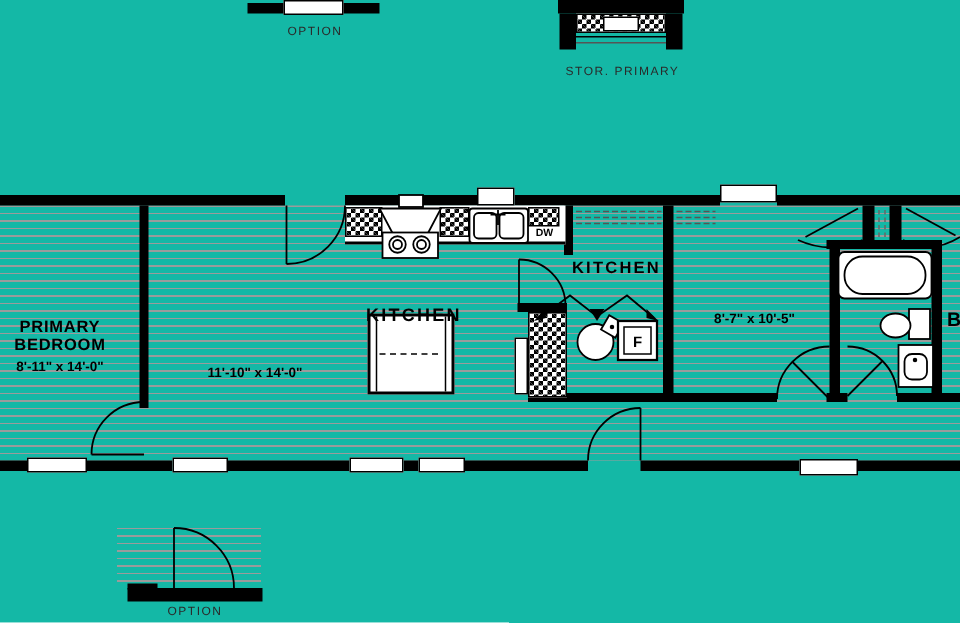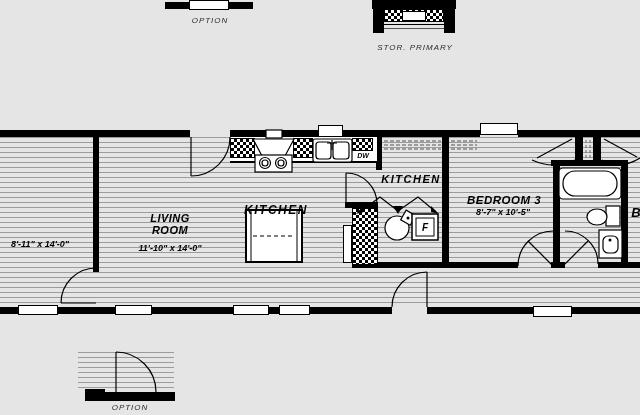--- a/index.html
+++ b/index.html
@@ -1,17 +1,17 @@
 <!DOCTYPE html>
 <html><head>
 <meta charset="utf-8">
 <style>
   html,body{margin:0;padding:0;background:#fff;}
-  #plan{position:relative;width:640px;height:415px;background:#e5e5e5;overflow:hidden;
-        font-family:"Liberation Sans",sans-serif;color:#000;font-style:italic;}
+  #plan{position:relative;width:640px;height:415px;background:#14b8a6;overflow:hidden;
+        font-family:"Liberation Sans",sans-serif;color:#000;}
   .abs{position:absolute;}
   .wall{position:absolute;background:#000;z-index:3;}
   .hatch{position:absolute;z-index:1;
     background-image:repeating-linear-gradient(#9b9b9b 0,#9b9b9b 1px,transparent 1px,transparent 5px);}
   .window{position:absolute;background:#fff;border:1px solid #000;box-sizing:border-box;z-index:4;}
   .checker{position:absolute;z-index:4;background-color:#fff;border:1px solid #000;box-sizing:border-box;
     background-image:
       linear-gradient(45deg,#000 25%,transparent 25%,transparent 75%,#000 75%,#000),
       linear-gradient(45deg,#000 25%,transparent 25%,transparent 75%,#000 75%,#000);
     background-size:6px 6px;background-position:0 0,3px 3px;}
@@ -80,32 +80,31 @@
   <div class="checker" style="left:230px;top:138px;width:25px;height:20px;"></div>
   <div class="checker" style="left:293px;top:138px;width:20px;height:20px;"></div>
   <div class="checker" style="left:352px;top:138px;width:21px;height:13px;"></div>
   <div class="label tiny" style="left:352px;top:152px;width:22px;">DW</div>
 
   <div class="abs" style="left:245px;top:209px;width:58px;height:54px;background:#fff;border:2px solid #000;box-sizing:border-box;z-index:4;"></div>
 
   <div class="checker" style="left:352px;top:208px;width:26px;height:57px;"></div>
   <div class="whitebox" style="left:343px;top:225px;width:9px;height:38px;"></div>
 
+  <div class="label room-name" style="left:0px;top:213px;width:80px;">
+    <div>PRIMARY</div>
+    <div>BEDROOM</div>
+  </div>
   <div class="label room-dims" style="left:0px;top:240px;width:80px;">8'-11" x 14'-0"</div>
 
-  <div class="label room-name" style="left:135px;top:213px;width:70px;">
-    <div>LIVING</div>
-    <div>ROOM</div>
-  </div>
   <div class="label room-dims" style="left:125px;top:244px;width:90px;">11'-10" x 14'-0"</div>
 
   <div class="label" style="left:240px;top:168px;width:72px;font-size:12px;letter-spacing:1.5px;margin-top:36px;">KITCHEN</div>
   <div class="label" style="left:381px;top:174px;width:60px;font-size:11px;letter-spacing:1.5px;">KITCHEN</div>
 
-  <div class="label room-name" style="left:458px;top:194px;width:92px;font-size:11.5px;">BEDROOM 3</div>
   <div class="label room-dims" style="left:462px;top:208px;width:82px;">8'-7" x 10'-5"</div>
 
   <div class="label" style="left:630px;top:206px;width:12px;font-size:13px;">B</div>
 
   <div class="hatch" style="left:78px;top:352px;width:96px;height:40px;"></div>
   <div class="wall" style="left:85px;top:392px;width:90px;height:9px;"></div>
   <div class="wall" style="left:85px;top:389px;width:20px;height:4px;"></div>
   <div class="label detail-label" style="left:100px;top:404px;width:60px;">OPTION</div>
 
   <svg class="overlay" width="640" height="415" viewBox="0 0 640 415">

